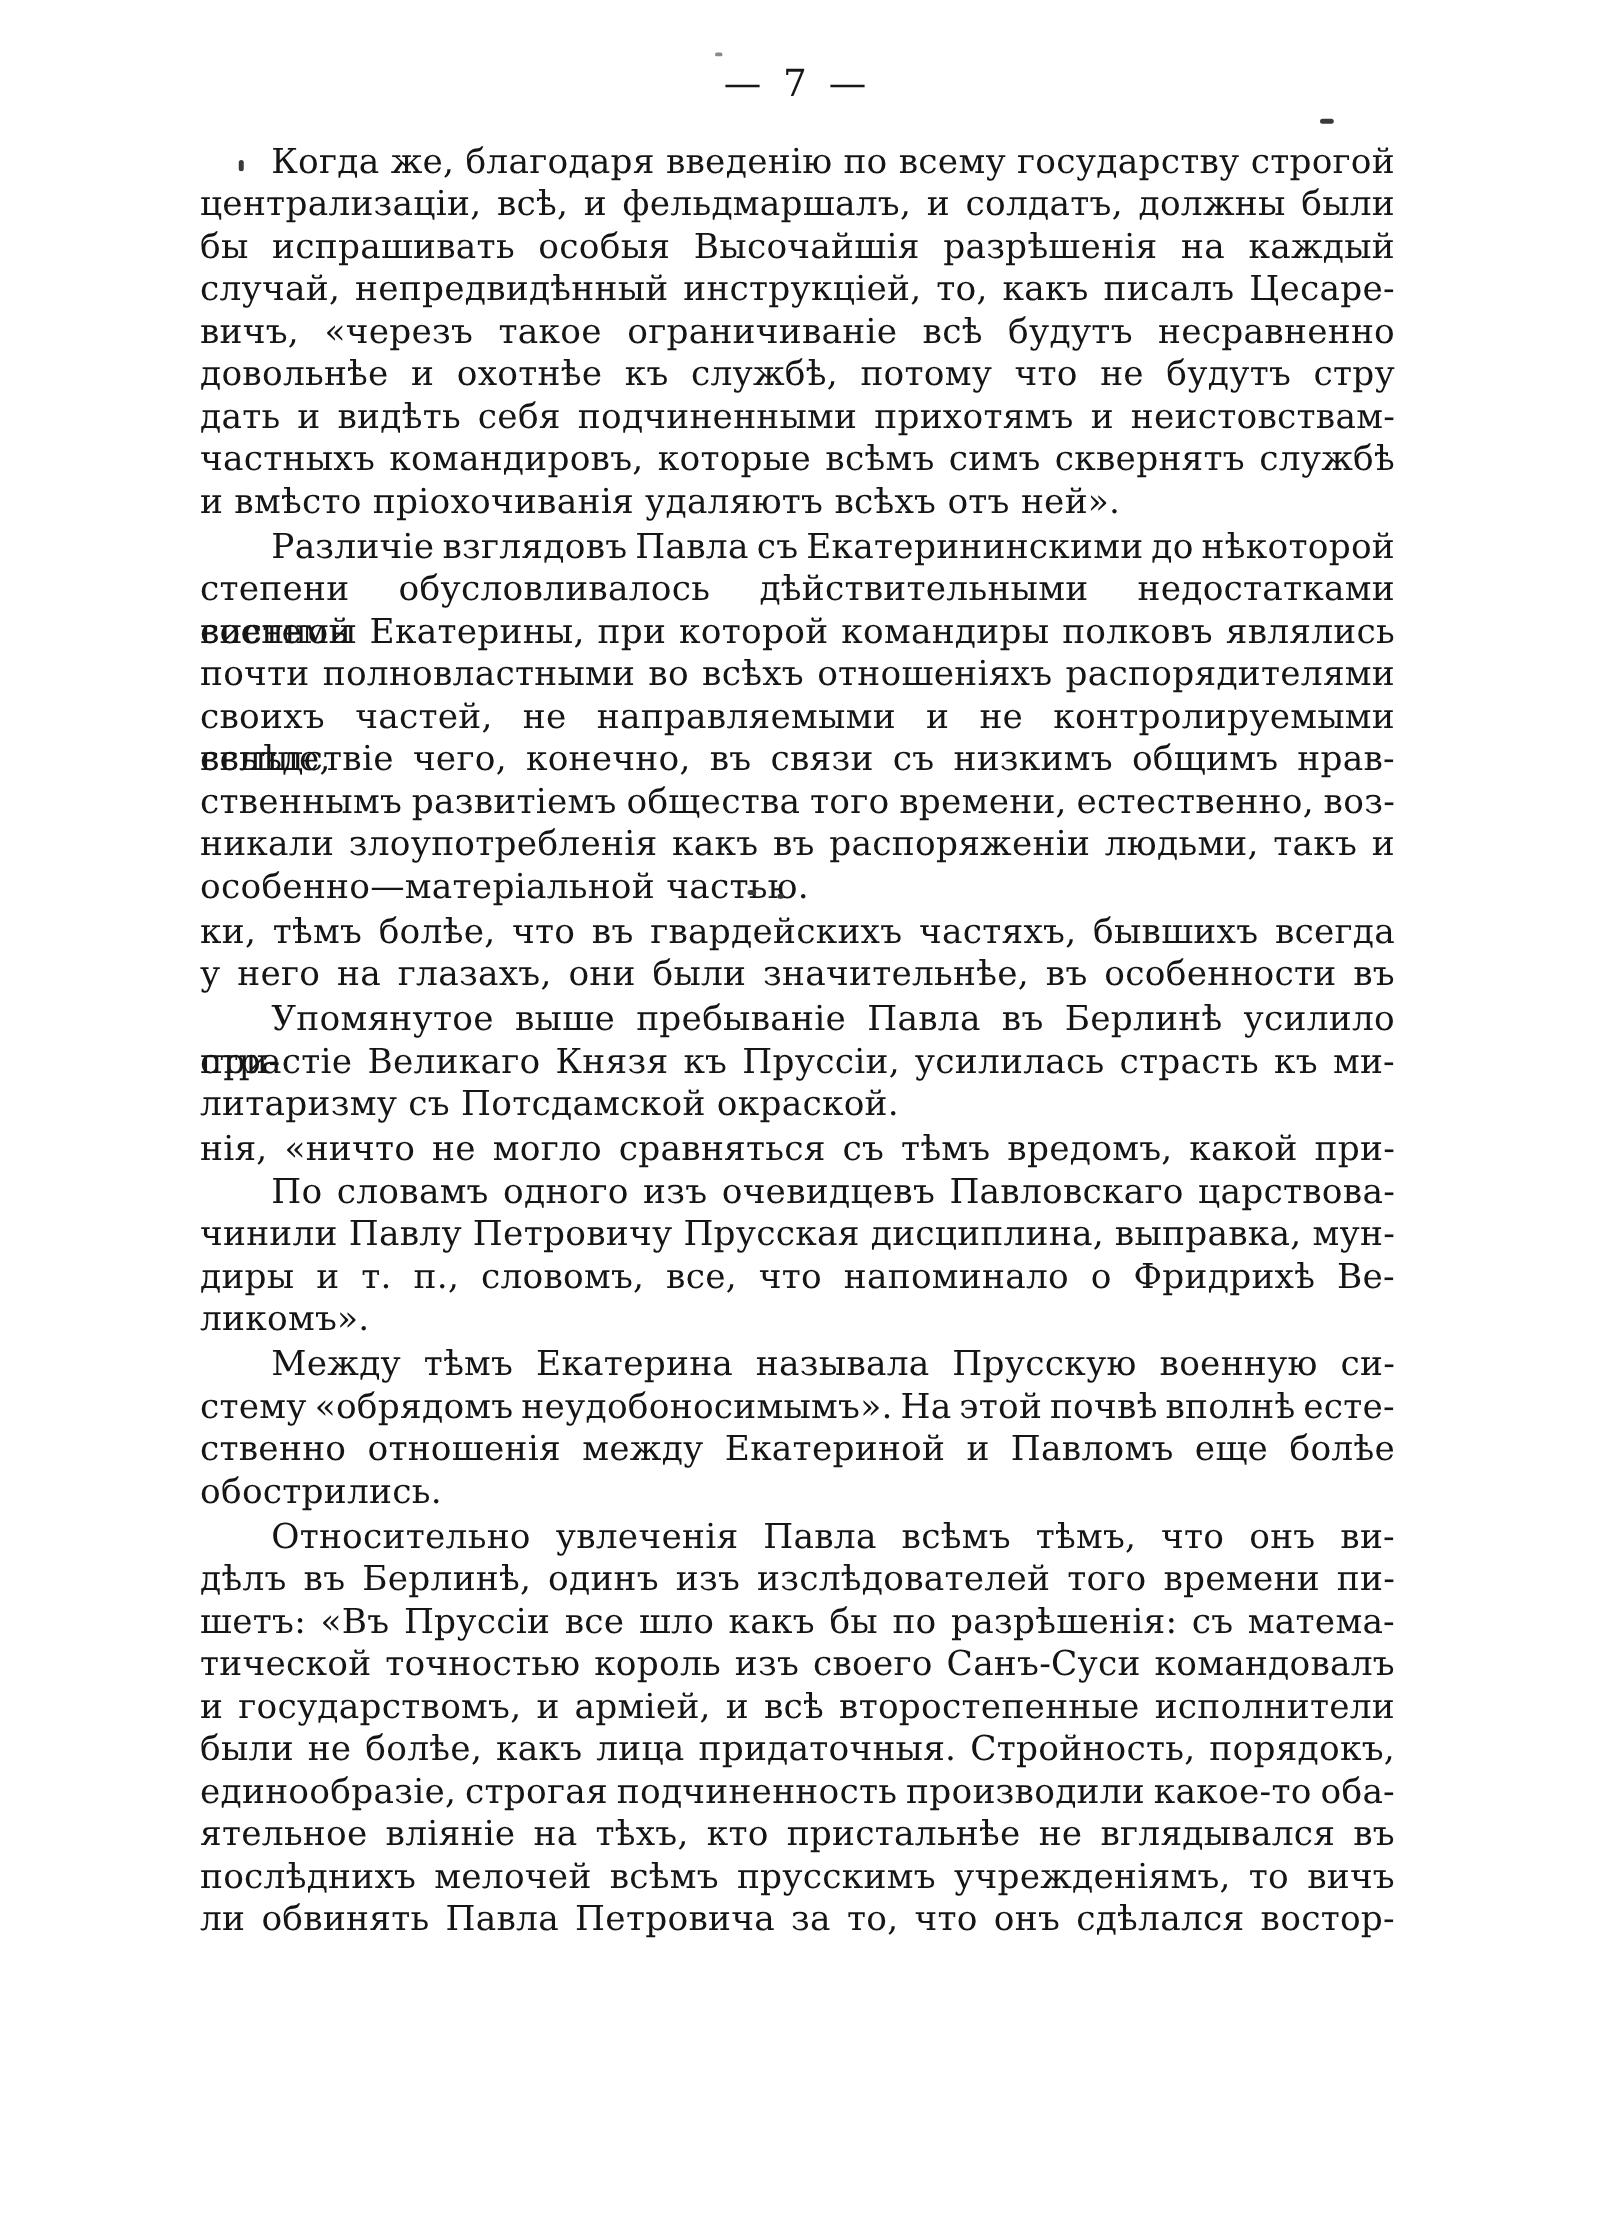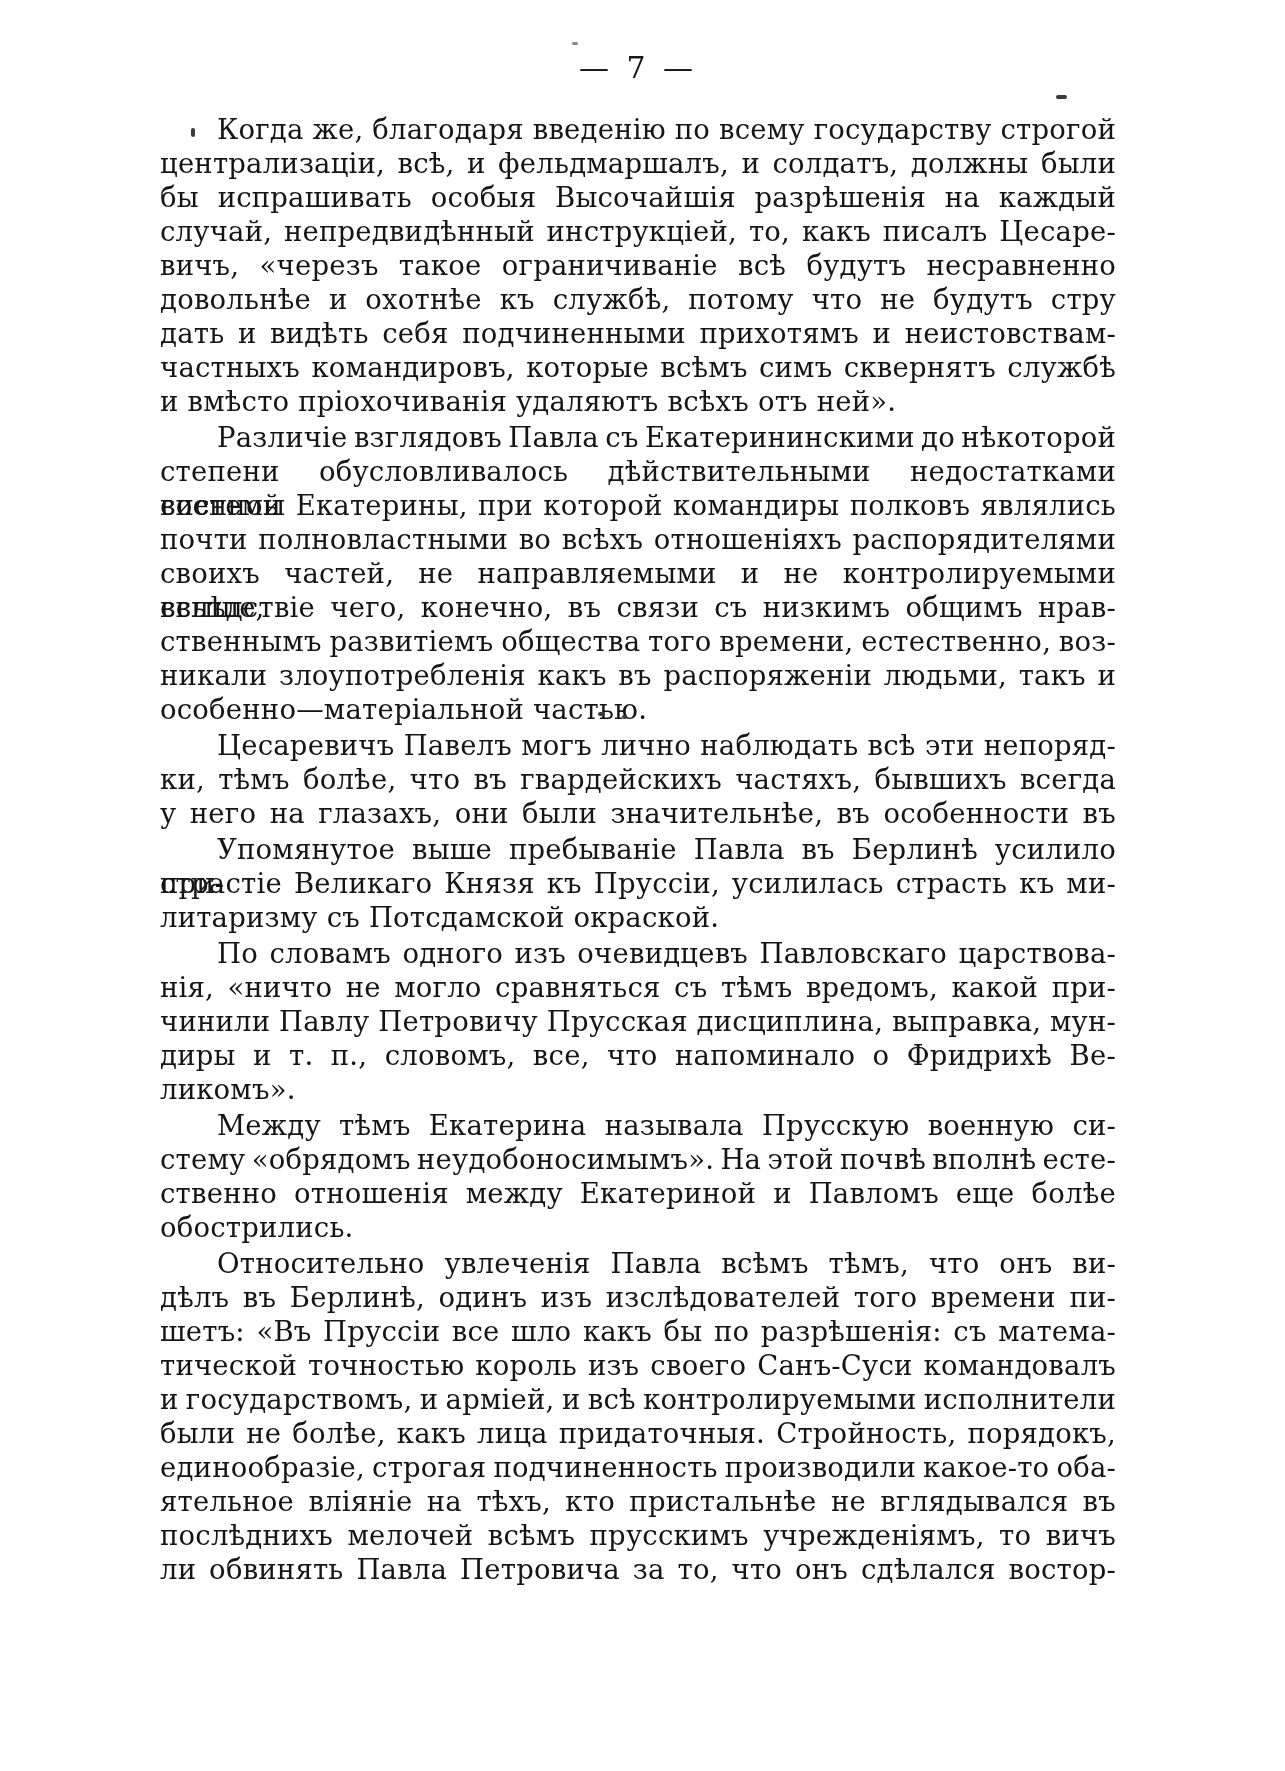--- a/index.html
+++ b/index.html
@@ -86,48 +86,47 @@
         <div class="line fill">степени обусловливалось дѣйствительными недостатками военной</div>
         <div class="line fill">системы Екатерины, при которой командиры полковъ являлись</div>
         <div class="line fill">почти полновластными во всѣхъ отношеніяхъ распорядителями</div>
         <div class="line fill">своихъ частей, не направляемыми и не контролируемыми свыше,</div>
         <div class="line fill">вслѣдствіе чего, конечно, въ связи съ низкимъ общимъ нрав-</div>
         <div class="line fill">ственнымъ развитіемъ общества того времени, естественно, воз-</div>
         <div class="line fill">никали злоупотребленія какъ въ распоряженіи людьми, такъ и</div>
         <div class="line">особенно—матеріальной частью.</div>
       </div>
       <div class="para">
-        <div class="line fill first">Цесаревичъ Павелъ могъ лично наблюдать всѣ эти непоряд-</div>
         <div class="line fill">ки, тѣмъ болѣе, что въ гвардейскихъ частяхъ, бывшихъ всегда</div>
         <div class="line fill">у него на глазахъ, они были значительнѣе, въ особенности въ</div>
       </div>
       <div class="para">
         <div class="line fill first">Упомянутое выше пребываніе Павла въ Берлинѣ усилило при-</div>
         <div class="line fill">страстіе Великаго Князя къ Пруссіи, усилилась страсть къ ми-</div>
         <div class="line">литаризму съ Потсдамской окраской.</div>
       </div>
       <div class="para">
+        <div class="line fill">нія, «ничто не могло сравняться съ тѣмъ вредомъ, какой при-</div>
         <div class="line fill first">По словамъ одного изъ очевидцевъ Павловскаго царствова-</div>
-        <div class="line fill">нія, «ничто не могло сравняться съ тѣмъ вредомъ, какой при-</div>
         <div class="line fill">чинили Павлу Петровичу Прусская дисциплина, выправка, мун-</div>
         <div class="line fill">диры и т. п., словомъ, все, что напоминало о Фридрихѣ Ве-</div>
         <div class="line">ликомъ».</div>
       </div>
       <div class="para">
         <div class="line fill first">Между тѣмъ Екатерина называла Прусскую военную си-</div>
         <div class="line fill">стему «обрядомъ неудобоносимымъ». На этой почвѣ вполнѣ есте-</div>
         <div class="line fill">ственно отношенія между Екатериной и Павломъ еще болѣе</div>
         <div class="line">обострились.</div>
       </div>
       <div class="para">
         <div class="line fill first">Относительно увлеченія Павла всѣмъ тѣмъ, что онъ ви-</div>
         <div class="line fill">дѣлъ въ Берлинѣ, одинъ изъ изслѣдователей того времени пи-</div>
         <div class="line fill">шетъ: «Въ Пруссіи все шло какъ бы по разрѣшенія: съ матема-</div>
         <div class="line fill">тической точностью король изъ своего Санъ-Суси командовалъ</div>
-        <div class="line fill">и государствомъ, и арміей, и всѣ контролируемыми исполнители</div>
+        <div class="line fill">и государствомъ, и арміей, и всѣ второстепенные исполнители</div>
         <div class="line fill">были не болѣе, какъ лица придаточныя. Стройность, порядокъ,</div>
         <div class="line fill">единообразіе, строгая подчиненность производили какое-то оба-</div>
         <div class="line fill">ятельное вліяніе на тѣхъ, кто пристальнѣе не вглядывался въ</div>
         <div class="line fill">послѣднихъ мелочей всѣмъ прусскимъ учрежденіямъ, то вичъ</div>
         <div class="line fill">ли обвинять Павла Петровича за то, что онъ сдѣлался востор-</div>
       </div>
     </div>
 
   <div class="speck" id="speck-1"></div>
   <div class="speck" id="speck-2"></div>

